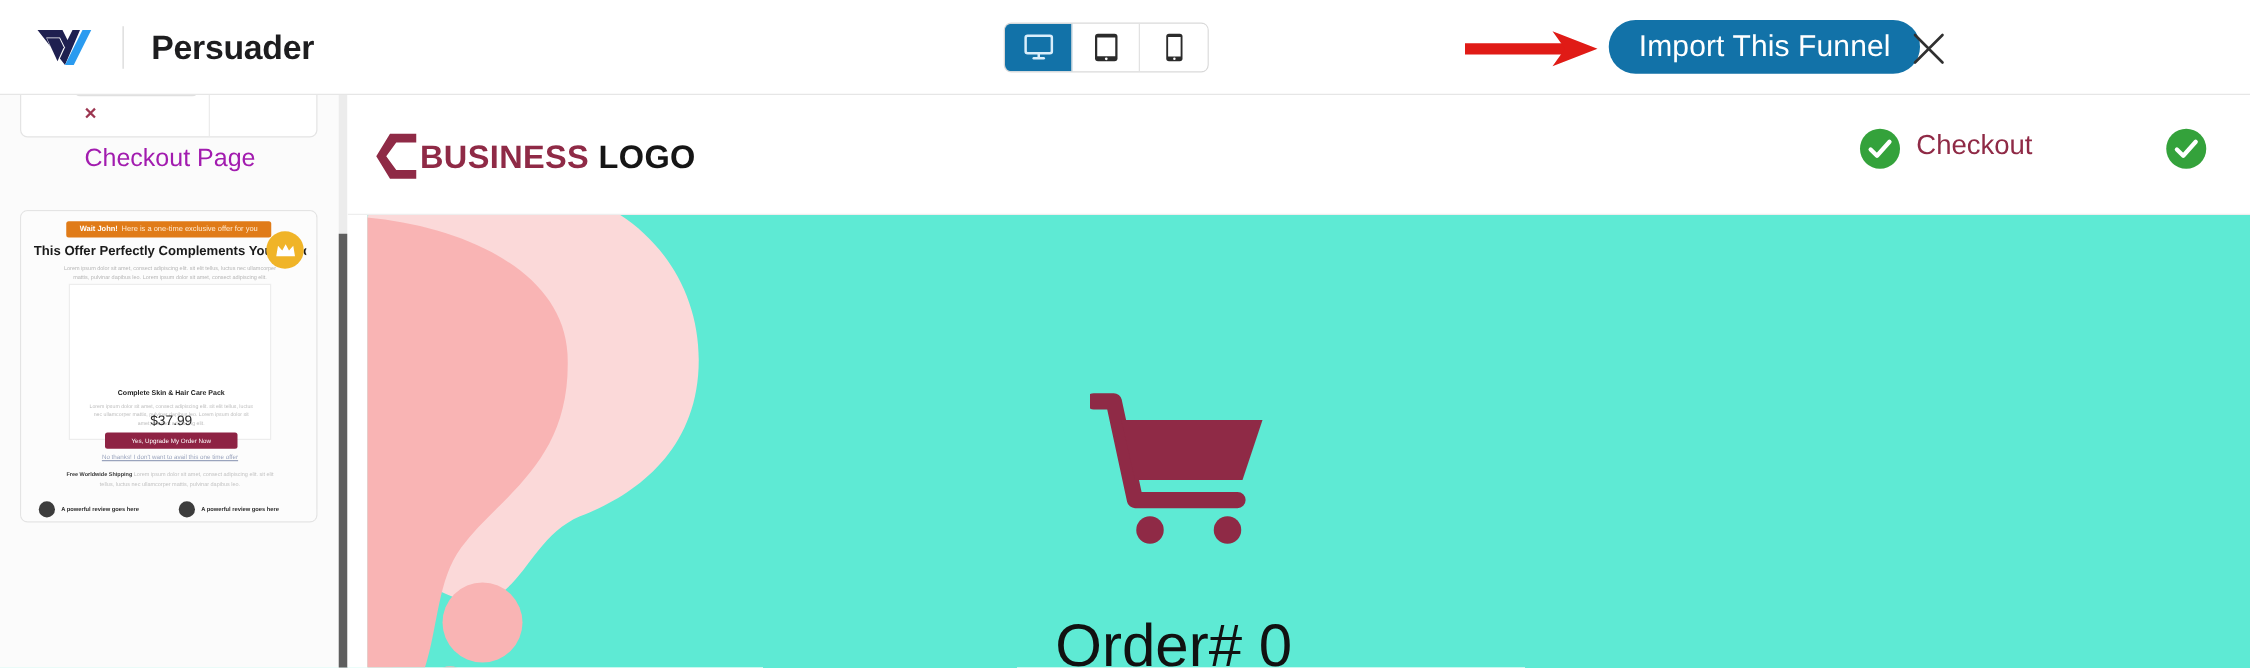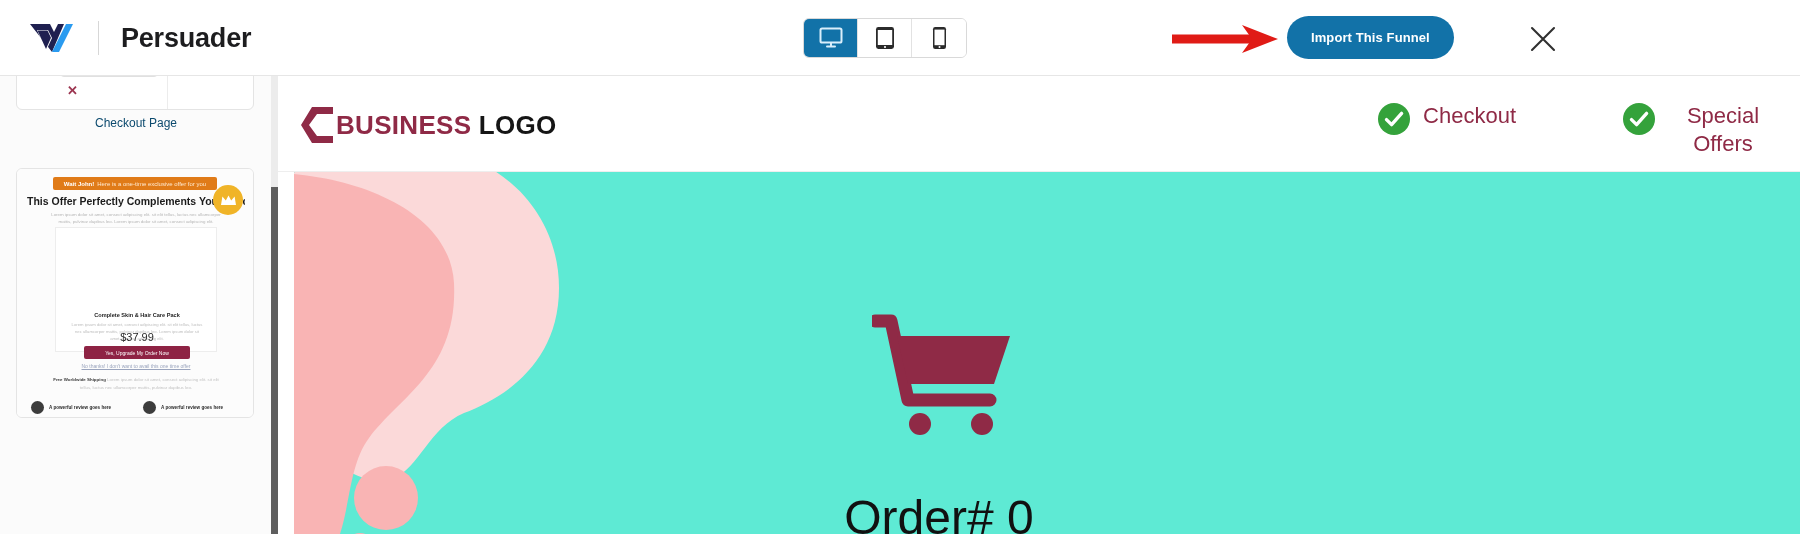--- a/index.html
+++ b/index.html
@@ -39,21 +39,21 @@
   .dev-btn.active { background: #1272a8; }
 
   .arrow-annot { position: absolute; left: 1172px; top: 24px; }
 
   .import-btn {
     position: absolute; left: 1287px; top: 16px;
     height: 43px; padding: 0 24px;
     background: #1272a8; color: #ffffff;
     border: none; border-radius: 22px;
     font-family: "Liberation Sans", sans-serif;
-    font-size: 13px; font-weight: 700; letter-spacing: 0.1px;
+    font-size: 24px; font-weight: 400; letter-spacing: 0.1px;
     cursor: pointer; white-space: nowrap;
   }
   .close-btn {
     position: absolute; left: 1522px; top: 18px;
     width: 42px; height: 42px;
     display: flex; align-items: center; justify-content: center;
     background: none; border: none; cursor: pointer;
   }
 
   
@@ -67,21 +67,21 @@
     position: absolute; left: 16px;
     width: 238px;
     background: #ffffff;
     border: 1px solid #e4e4e4;
     border-radius: 6px;
     overflow: hidden;
   }
   .thumb-label {
     position: absolute; left: 0; width: 272px;
     text-align: center;
-    font-size: 12px; font-weight: 400; color: #0c4a6e;
+    font-size: 20px; font-weight: 400; color: #a21caf;
   }
 
   
   .thumb1 { top: -66px; height: 100px; }
   .t1-inner { position: relative; width: 100%; height: 100%; }
   .t1-box {
     position: absolute; left: 42px; top: 4px; width: 100px; height: 62px;
     border: 1px solid #e0e0e0; border-radius: 5px; background: #fff;
   }
   .t1-x { position: absolute; left: 50px; top: 72px; font-size: 13px; color: #9c3550; font-weight: 700; }
@@ -163,21 +163,20 @@
   
   .preview {
     position: absolute; left: 278px; top: 76px;
     width: 1522px; height: 458px;
     background: #ffffff; overflow: hidden;
   }
   .pv-header {
     position: absolute; left: 0; top: 0; width: 100%; height: 96px;
     background: #ffffff; border-bottom: 1px solid #eeeeee;
     z-index: 5;
-    text-align: center;
   }
   .biz-logo { position: absolute; left: 22px; top: 28px; display: flex; align-items: center; }
   .biz-mark { margin-right: 2px; }
   .biz-text { font-size: 26px; font-weight: 700; letter-spacing: 0.3px; }
   .biz-text .m { color: #8f2a46; }
   .biz-text .k { color: #151515; }
 
   .steps { position: absolute; right: 22px; top: 26px; display: flex; align-items: flex-start; }
   .step { display: flex; align-items: flex-start; margin-left: 106px; }
   .step:first-child { margin-left: 0; }
@@ -324,21 +323,20 @@
           <path d="M9.5 17.6 L14.6 22.6 L24.6 11.4" fill="none" stroke="#fff" stroke-width="3.4" stroke-linecap="round" stroke-linejoin="round"></path>
         </svg>
         <div class="step-label">Checkout</div>
       </div>
 
       <div class="step">
         <svg class="step-ico" viewBox="0 0 34 34">
           <circle cx="17" cy="17" r="16" fill="#34a23b"></circle>
           <path d="M9.5 17.6 L14.6 22.6 L24.6 11.4" fill="none" stroke="#fff" stroke-width="3.4" stroke-linecap="round" stroke-linejoin="round"></path>
         </svg>
-        <div class="step-label">Special Offers</div>
       </div>
 
     </div>
   </div>
 
   <div class="pv-body">
     <svg class="blob" width="420" height="470" viewBox="0 0 420 470">
       <path d="M250 10 C330 10 395 70 395 150 C395 225 340 260 300 275 C265 290 255 330 230 340 C205 350 170 330 150 300 L150 470 L20 470 L20 140 C20 60 170 10 250 10 Z" fill="#fbd9d9"></path>
       <path d="M40 40 C140 20 285 55 290 145 C294 232 236 258 205 300 C178 336 190 400 155 430 C120 458 60 440 40 400 Z" fill="#f9b4b4"></path>
       <circle cx="222" cy="360" r="32" fill="#f9b4b4"></circle>

